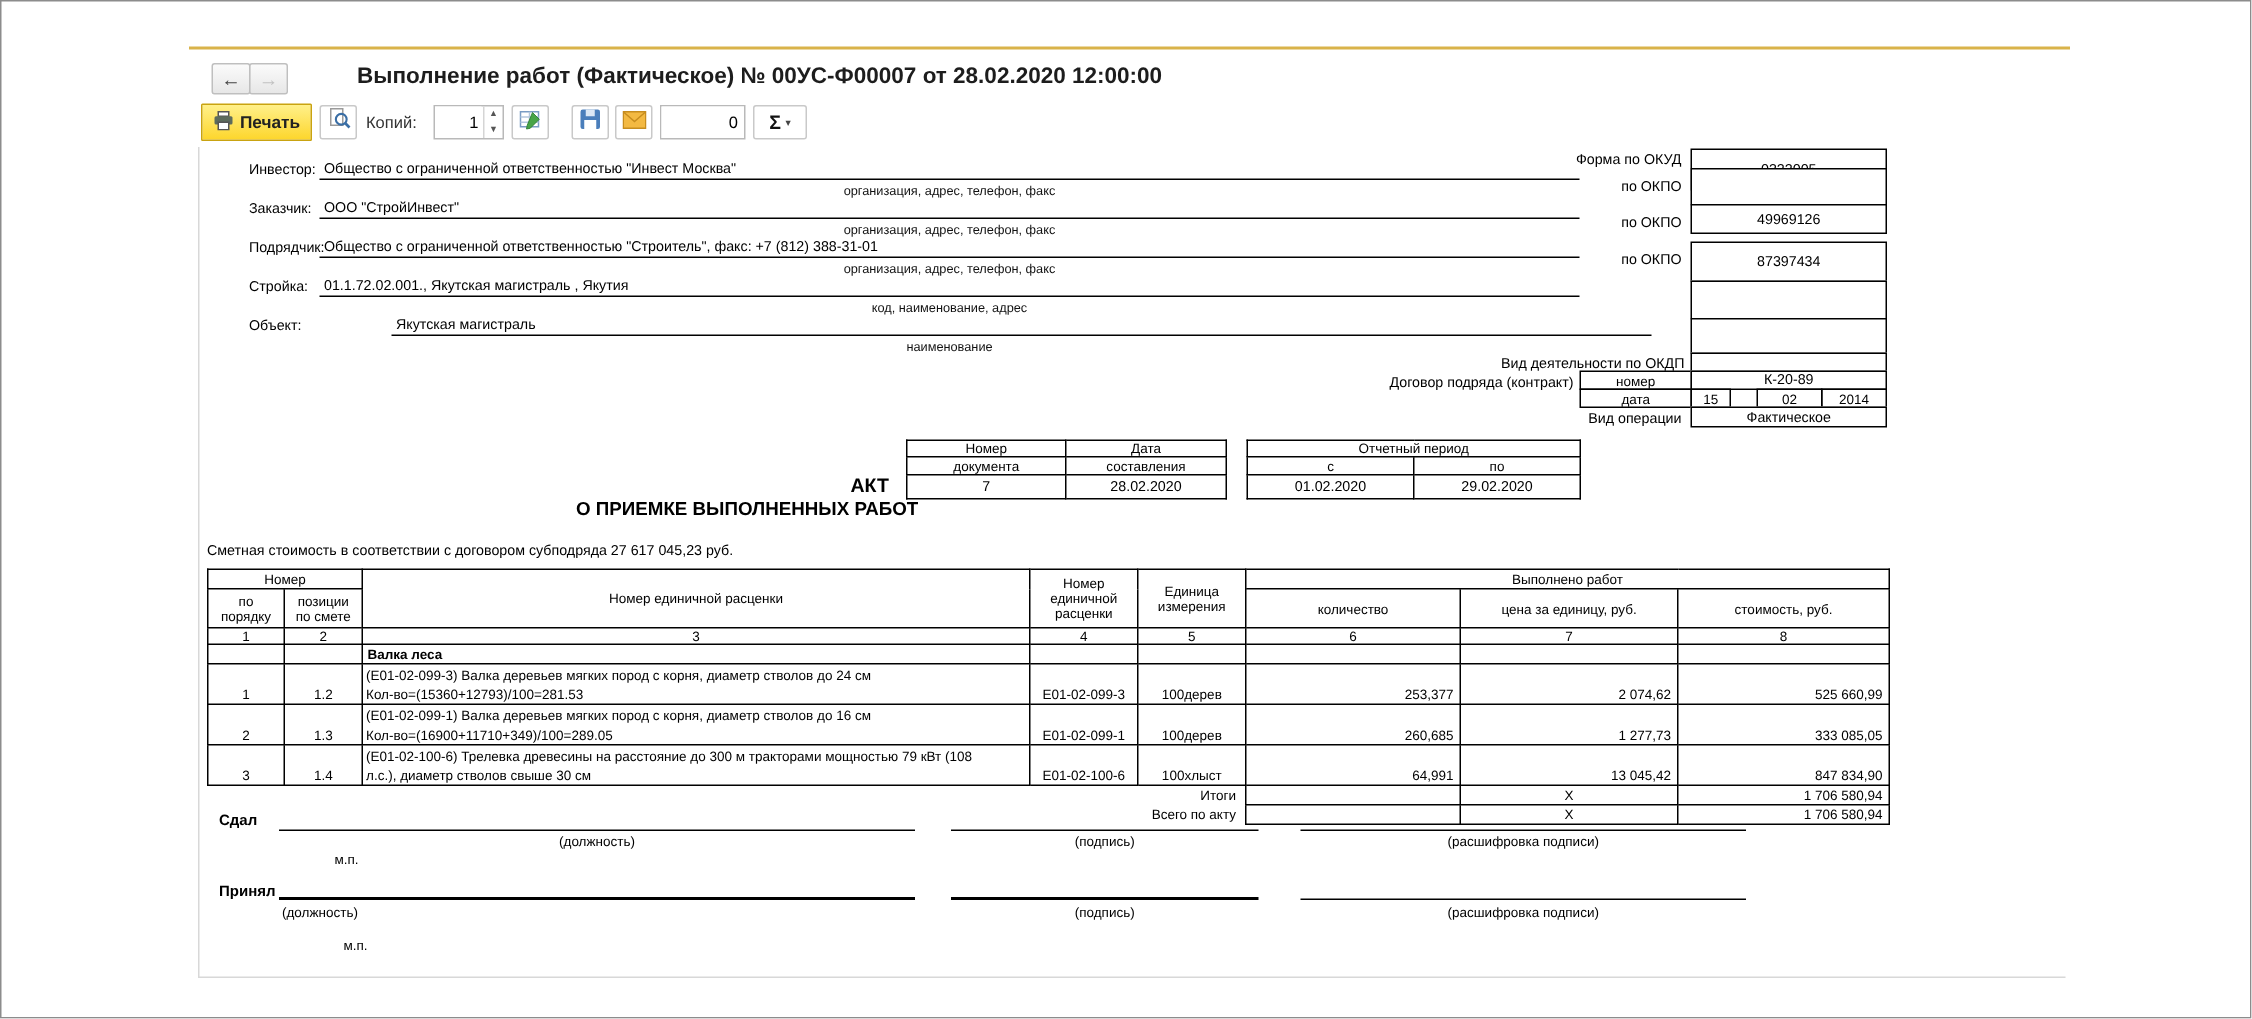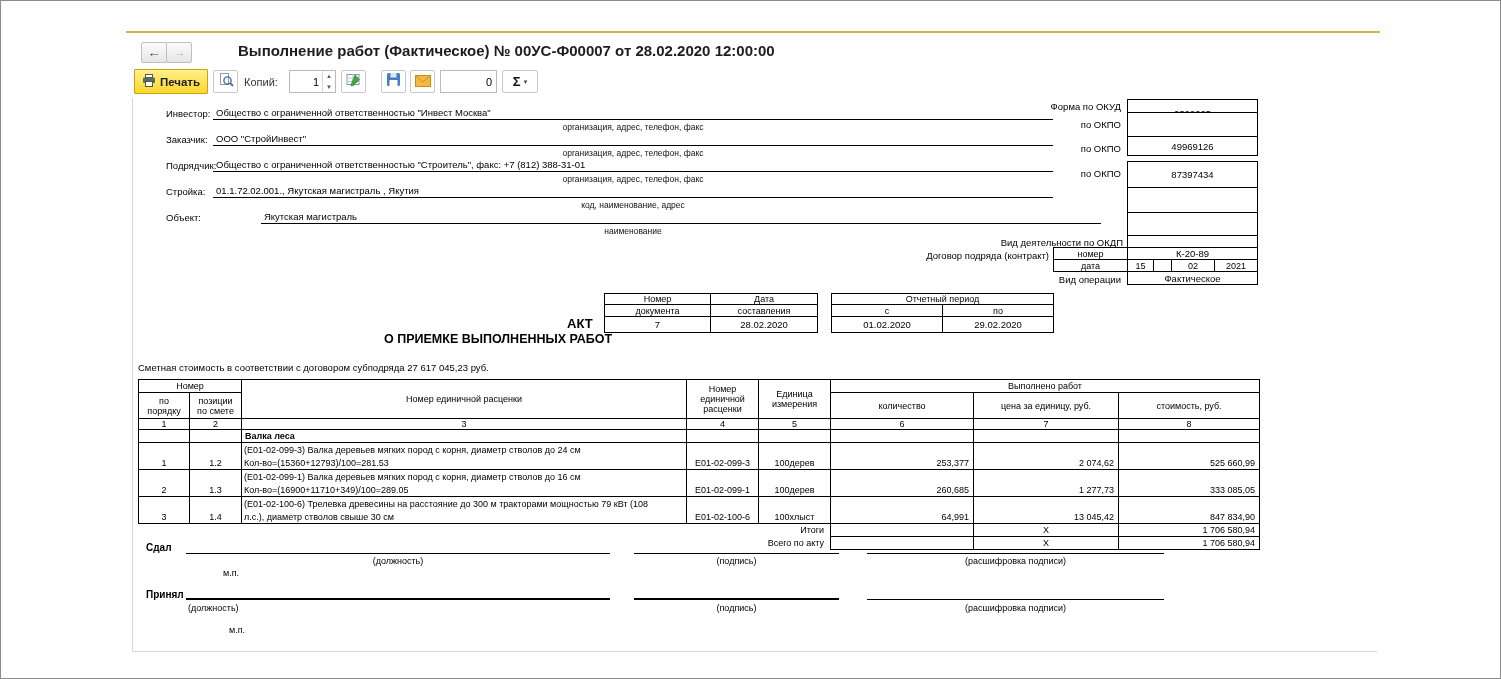--- a/index.html
+++ b/index.html
@@ -206,21 +206,21 @@
     <div class="codelabel" style="left:900px; width:222px; top:236px;">Вид деятельности по ОКДП</div>
     <div class="codebox" style="top:234px; height:13px;"></div>
 
     <div class="codelabel" style="left:830px; width:218px; top:249px;">Договор подряда (контракт)</div>
     <div class="codecell" style="left:1052px; top:246px; width:75px; height:13px;">номер</div>
     <div class="codebox" style="top:246px; height:13px;">К-20-89</div>
 
     <div class="codecell" style="left:1052px; top:258px; width:75px; height:13px;">дата</div>
     <div class="codecell" style="left:1126px; top:258px; width:27px; height:13px;">15</div>
     <div class="codecell" style="left:1170px; top:258px; width:44px; height:13px;">02</div>
-    <div class="codecell" style="left:1213px; top:258px; width:44px; height:13px;">2021</div>
+    <div class="codecell" style="left:1213px; top:258px; width:44px; height:13px;">2014</div>
 
     <div class="codelabel" style="left:940px; width:180px; top:273px;">Вид операции</div>
     <div class="codebox" style="top:270px; height:14px;">Фактическое</div>
 
     <div class="act-title" style="left:566px; top:315px; font-size:13px;">АКТ</div>
     <div class="act-title" style="left:383px; top:331px; font-size:12.5px;">О ПРИЕМКЕ ВЫПОЛНЕННЫХ РАБОТ</div>
 
     <table class="act-t" style="left:603px; top:292px; width:213px;">
       <colgroup>
           <col style="width:106px;">

